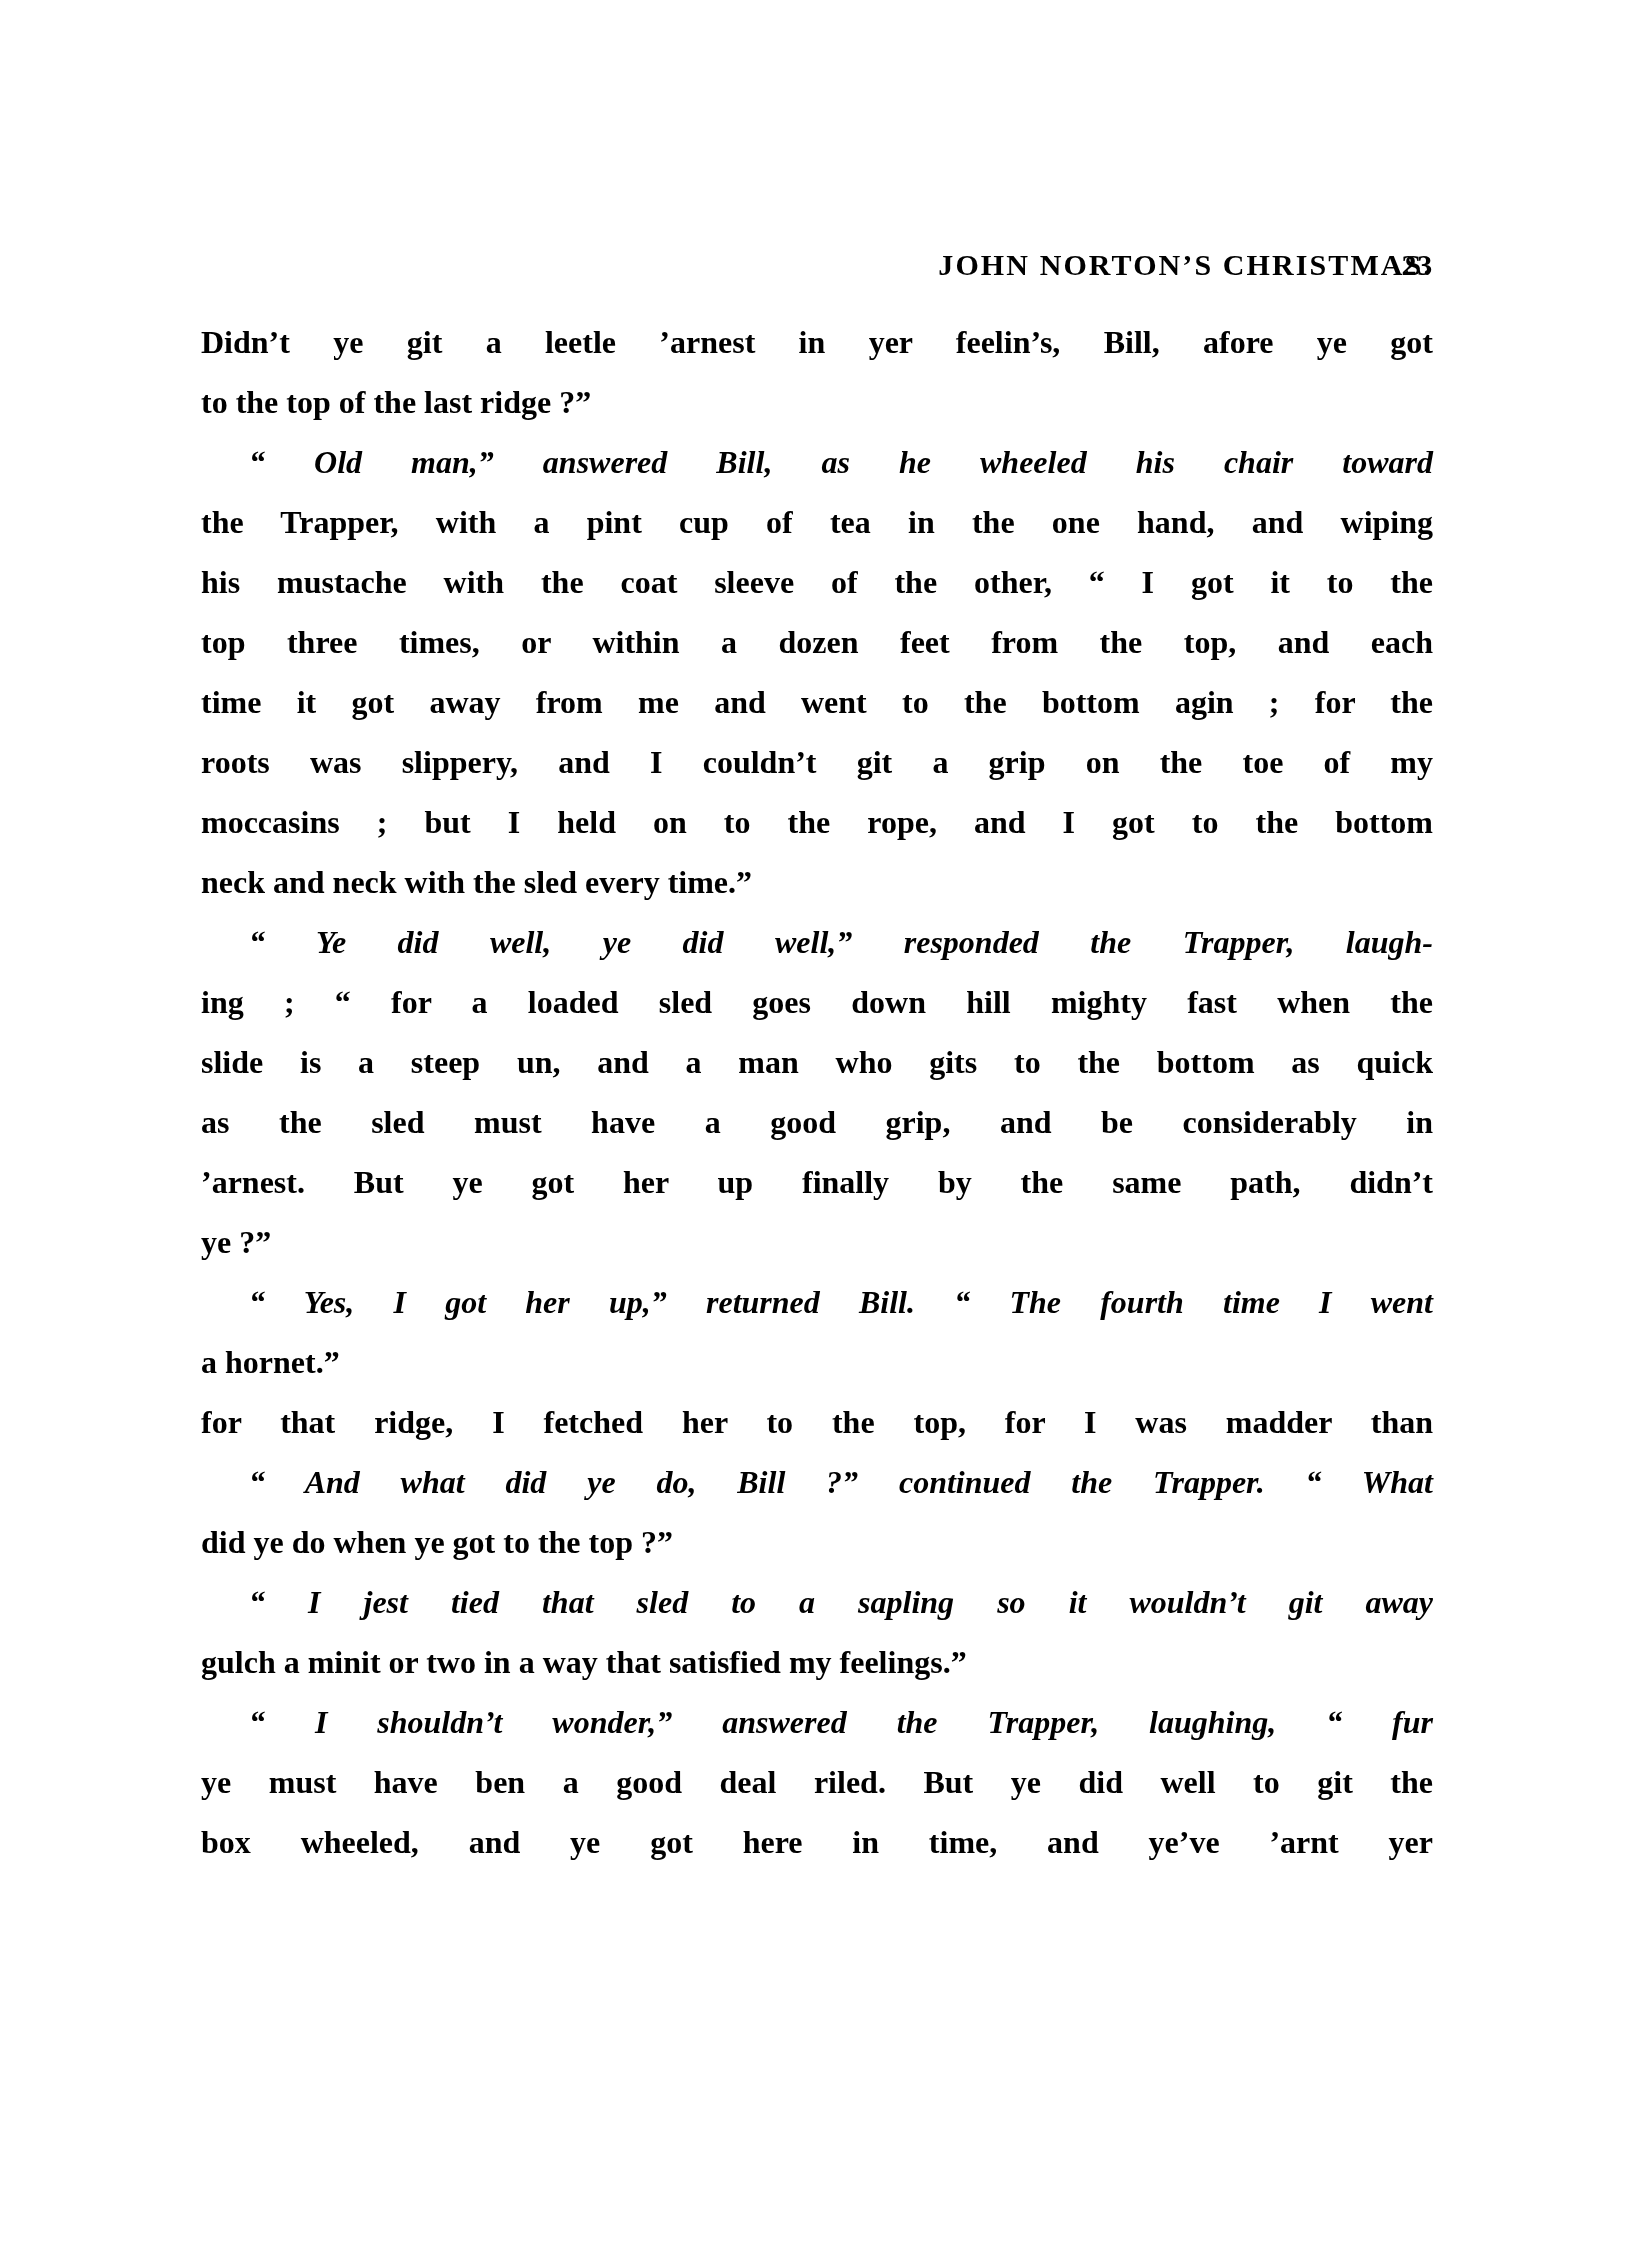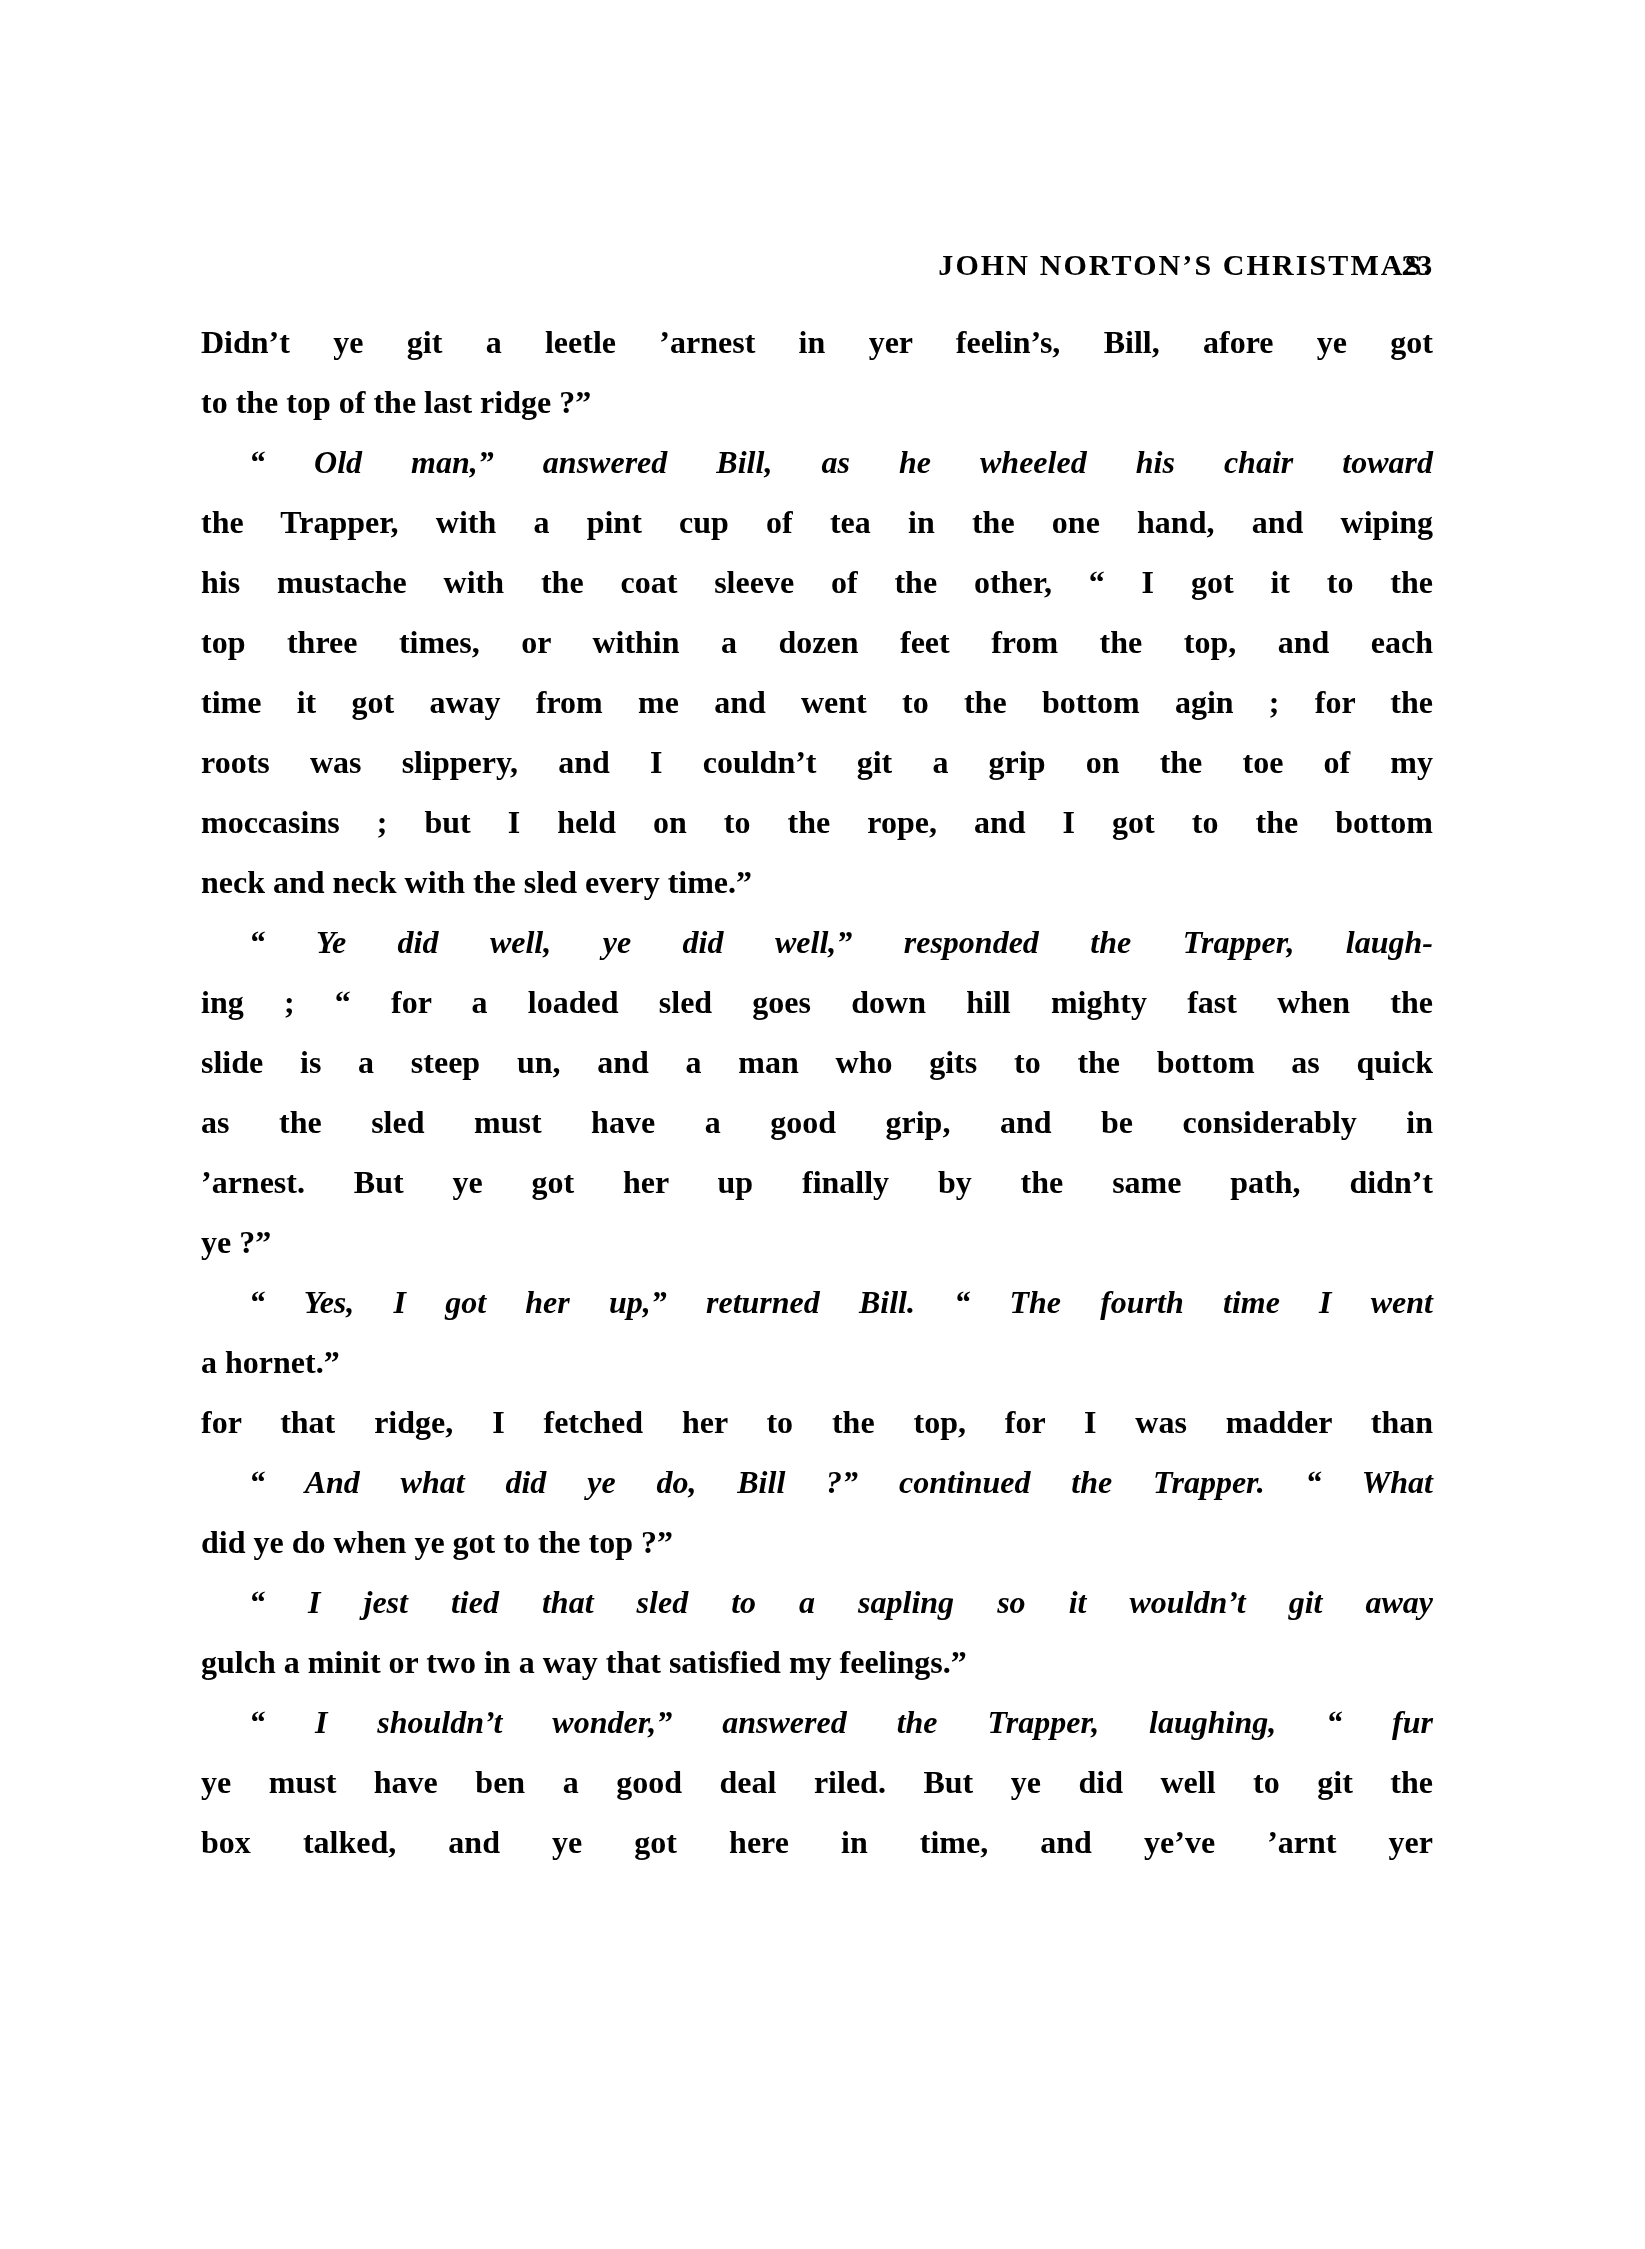--- a/index.html
+++ b/index.html
@@ -102,18 +102,18 @@
           <div class="line indent">“ And what did ye do, Bill ?” continued the Trapper. “ What</div>
           <div class="line para-end">did ye do when ye got to the top ?”</div>
         </div>
         <div class="paragraph">
           <div class="line indent">“ I jest tied that sled to a sapling so it wouldn’t git away</div>
           <div class="line para-end">gulch a minit or two in a way that satisfied my feelings.”</div>
         </div>
         <div class="paragraph">
           <div class="line indent">“ I shouldn’t wonder,” answered the Trapper, laughing, “ fur</div>
           <div class="line">ye must have ben a good deal riled. But ye did well to git the</div>
-          <div class="line">box talked, and ye got here in time, and ye’ve ’arnt yer</div>
+          <div class="line">box wheeled, and ye got here in time, and ye’ve ’arnt yer</div>
         </div>
       </div>
   </div>
 </div>
 
 
 </body></html>

